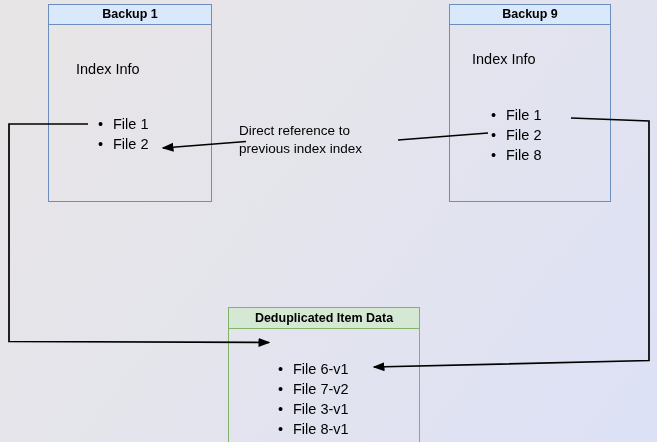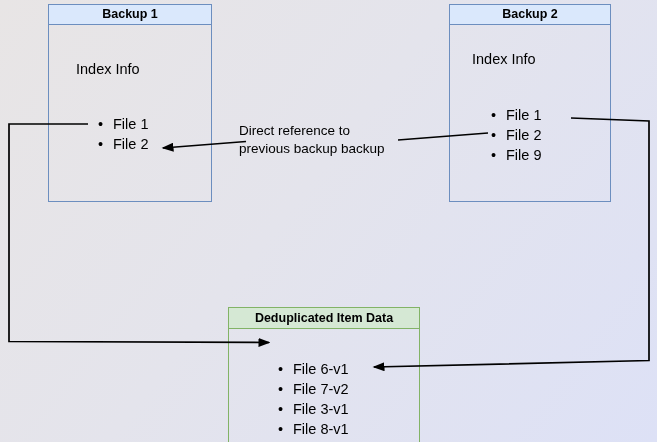--- a/index.html
+++ b/index.html
@@ -38,42 +38,42 @@
   <div class="box blue" style="left:48px; top:3.5px; width:162px; height:196px;">
     <div class="box-header">Backup 1</div>
     <div class="index-label" style="left:27px; top:56px;">Index Info</div>
     <ul class="filelist" style="left:49px; top:109px;">
       <li>File 1</li>
       <li>File 2</li>
     </ul>
   </div>
 
   <div class="box blue" style="left:449px; top:3.5px; width:160px; height:196px;">
-    <div class="box-header">Backup 2</div>
+    <div class="box-header">Backup 9</div>
     <div class="index-label" style="left:22px; top:46px;">Index Info</div>
     <ul class="filelist" style="left:41px; top:100px;">
       <li>File 1</li>
       <li>File 2</li>
-      <li>File 9</li>
+      <li>File 8</li>
     </ul>
   </div>
 
   <div class="box green" style="left:228px; top:281px; width:190px; height:154px;">
     <div class="box-header">Deduplicated Item Data</div>
     <ul class="filelist" style="left:49px; top:51px;">
       <li>File 6-v1</li>
       <li>File 7-v2</li>
       <li>File 3-v1</li>
       <li>File 8-v1</li>
     </ul>
   </div>
 
   <div class="annotation">
     <div>Direct reference to</div>
-    <div>previous backup backup</div>
+    <div>previous index index</div>
   </div>
 
   <svg class="arrow-layer" width="657" height="442" viewBox="0 0 657 442">
     <defs>
       <marker id="arrowhead" markerUnits="userSpaceOnUse" markerWidth="12" markerHeight="9" viewBox="0 0 12 9" refX="10.5" refY="4.5" orient="auto">
         <path d="M0,0 L12,4.5 L0,9 Z" fill="#000"></path>
       </marker>
     </defs>
     <path d="M88,124 L9,124 L9,341.5 L269,342.5" fill="none" stroke="#000" stroke-width="1.7" marker-end="url(#arrowhead)"></path>
     <path d="M488,133 L398,140" fill="none" stroke="#000" stroke-width="1.7"></path>

